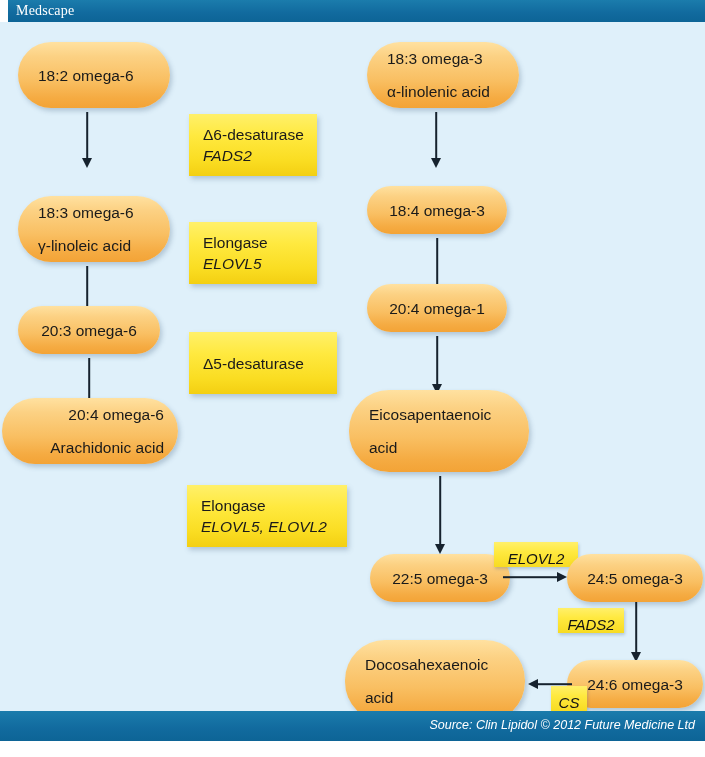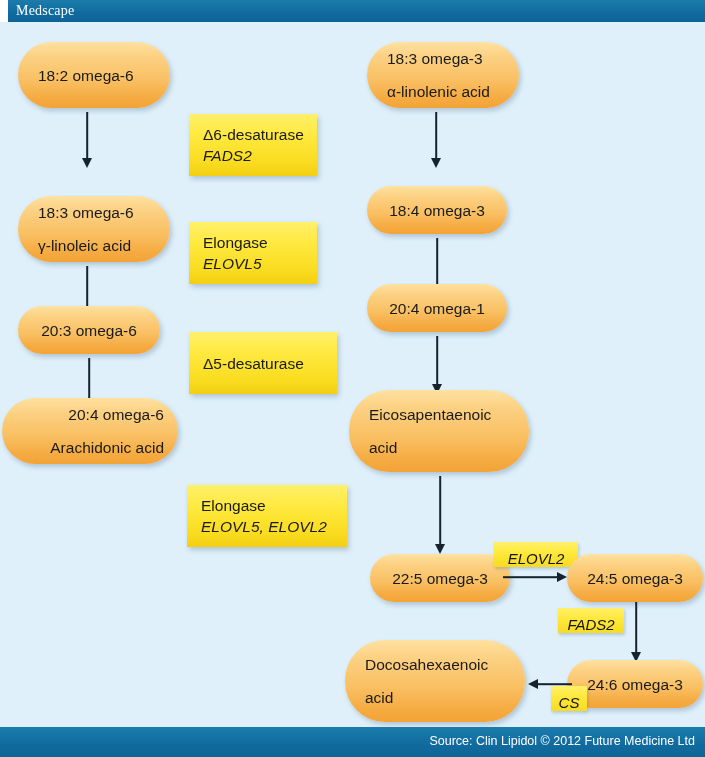--- a/index.html
+++ b/index.html
@@ -156,23 +156,24 @@
     left: 0;
     width: 0; height: 0;
     border-top: 5px solid transparent;
     border-bottom: 5px solid transparent;
     border-right: 10px solid #16222e;
   }
 
   
   #footer-bar {
     position: absolute;
-    left: 0; top: 727px;
+    left: 0; top: 711px;
     width: 705px; height: 30px;
     background: linear-gradient(to bottom, #1b7cac 0%, #116a9e 60%, #0d6496 100%);
+    font-style: italic;
   }
   #footer-text {
     position: absolute;
     right: 10px; top: 7px;
     color: #ffffff;
     font-size: 12.5px;
   }
 </style>
 </head>
 <body>

